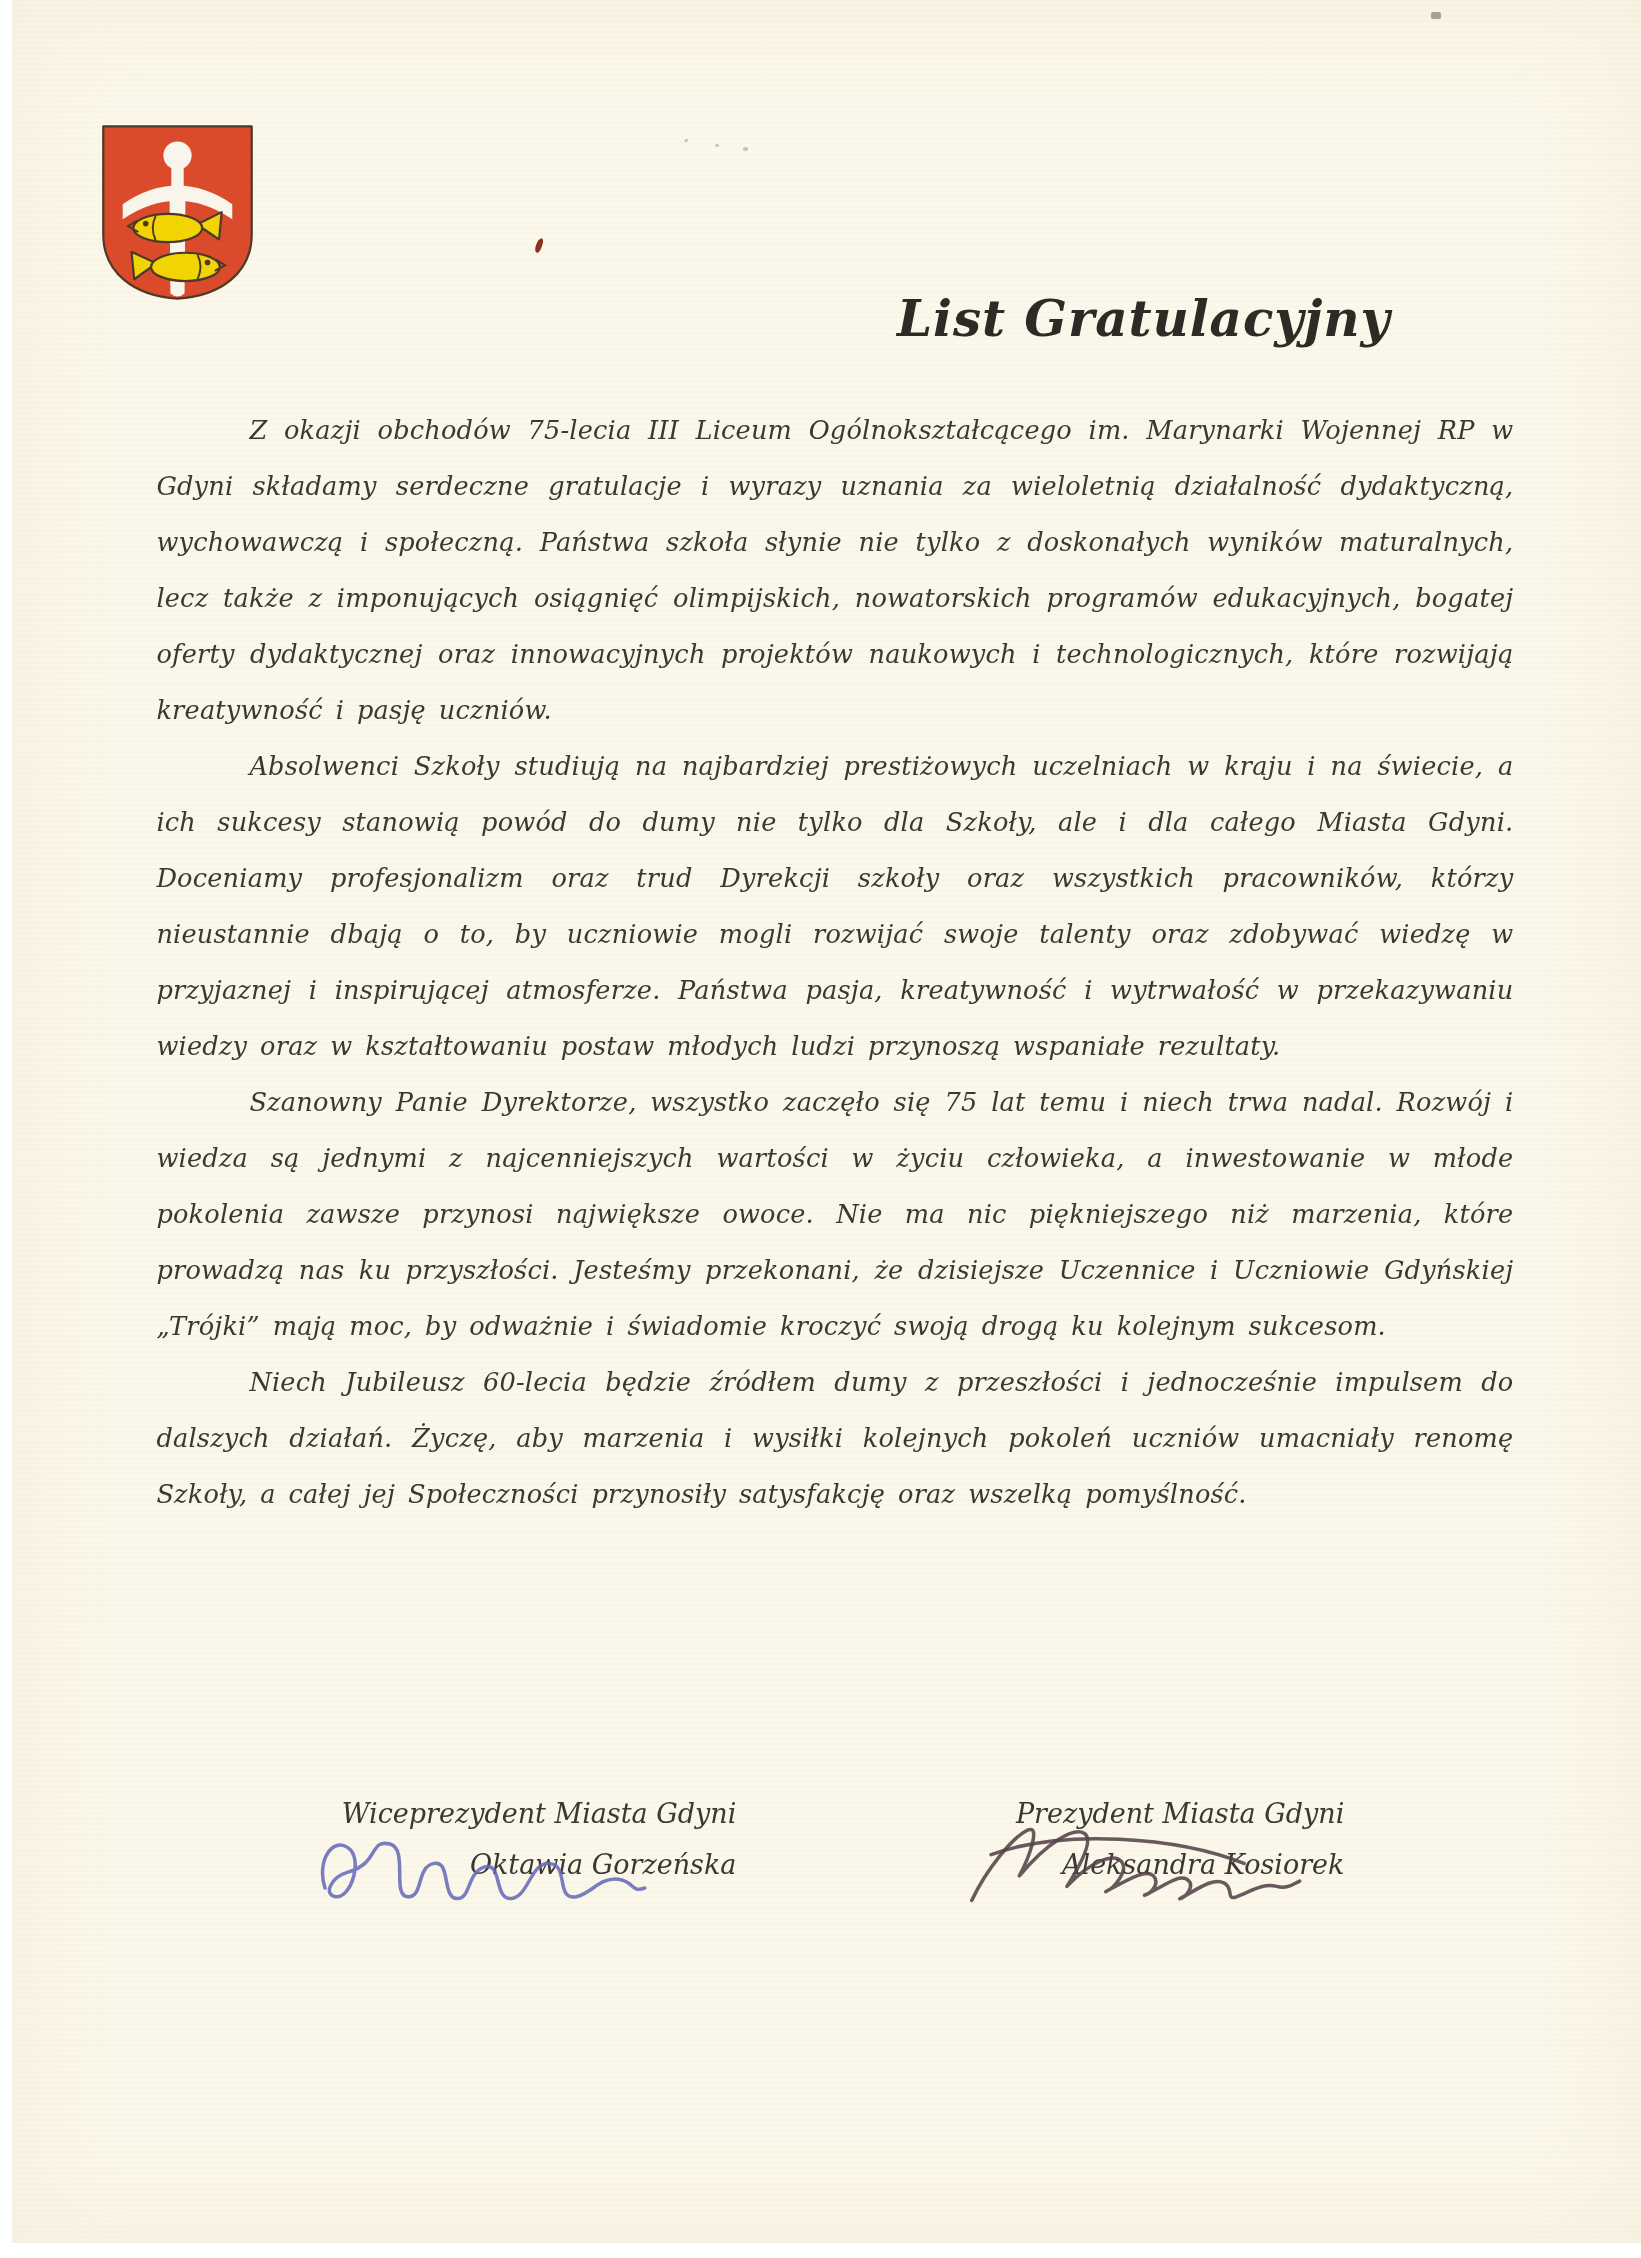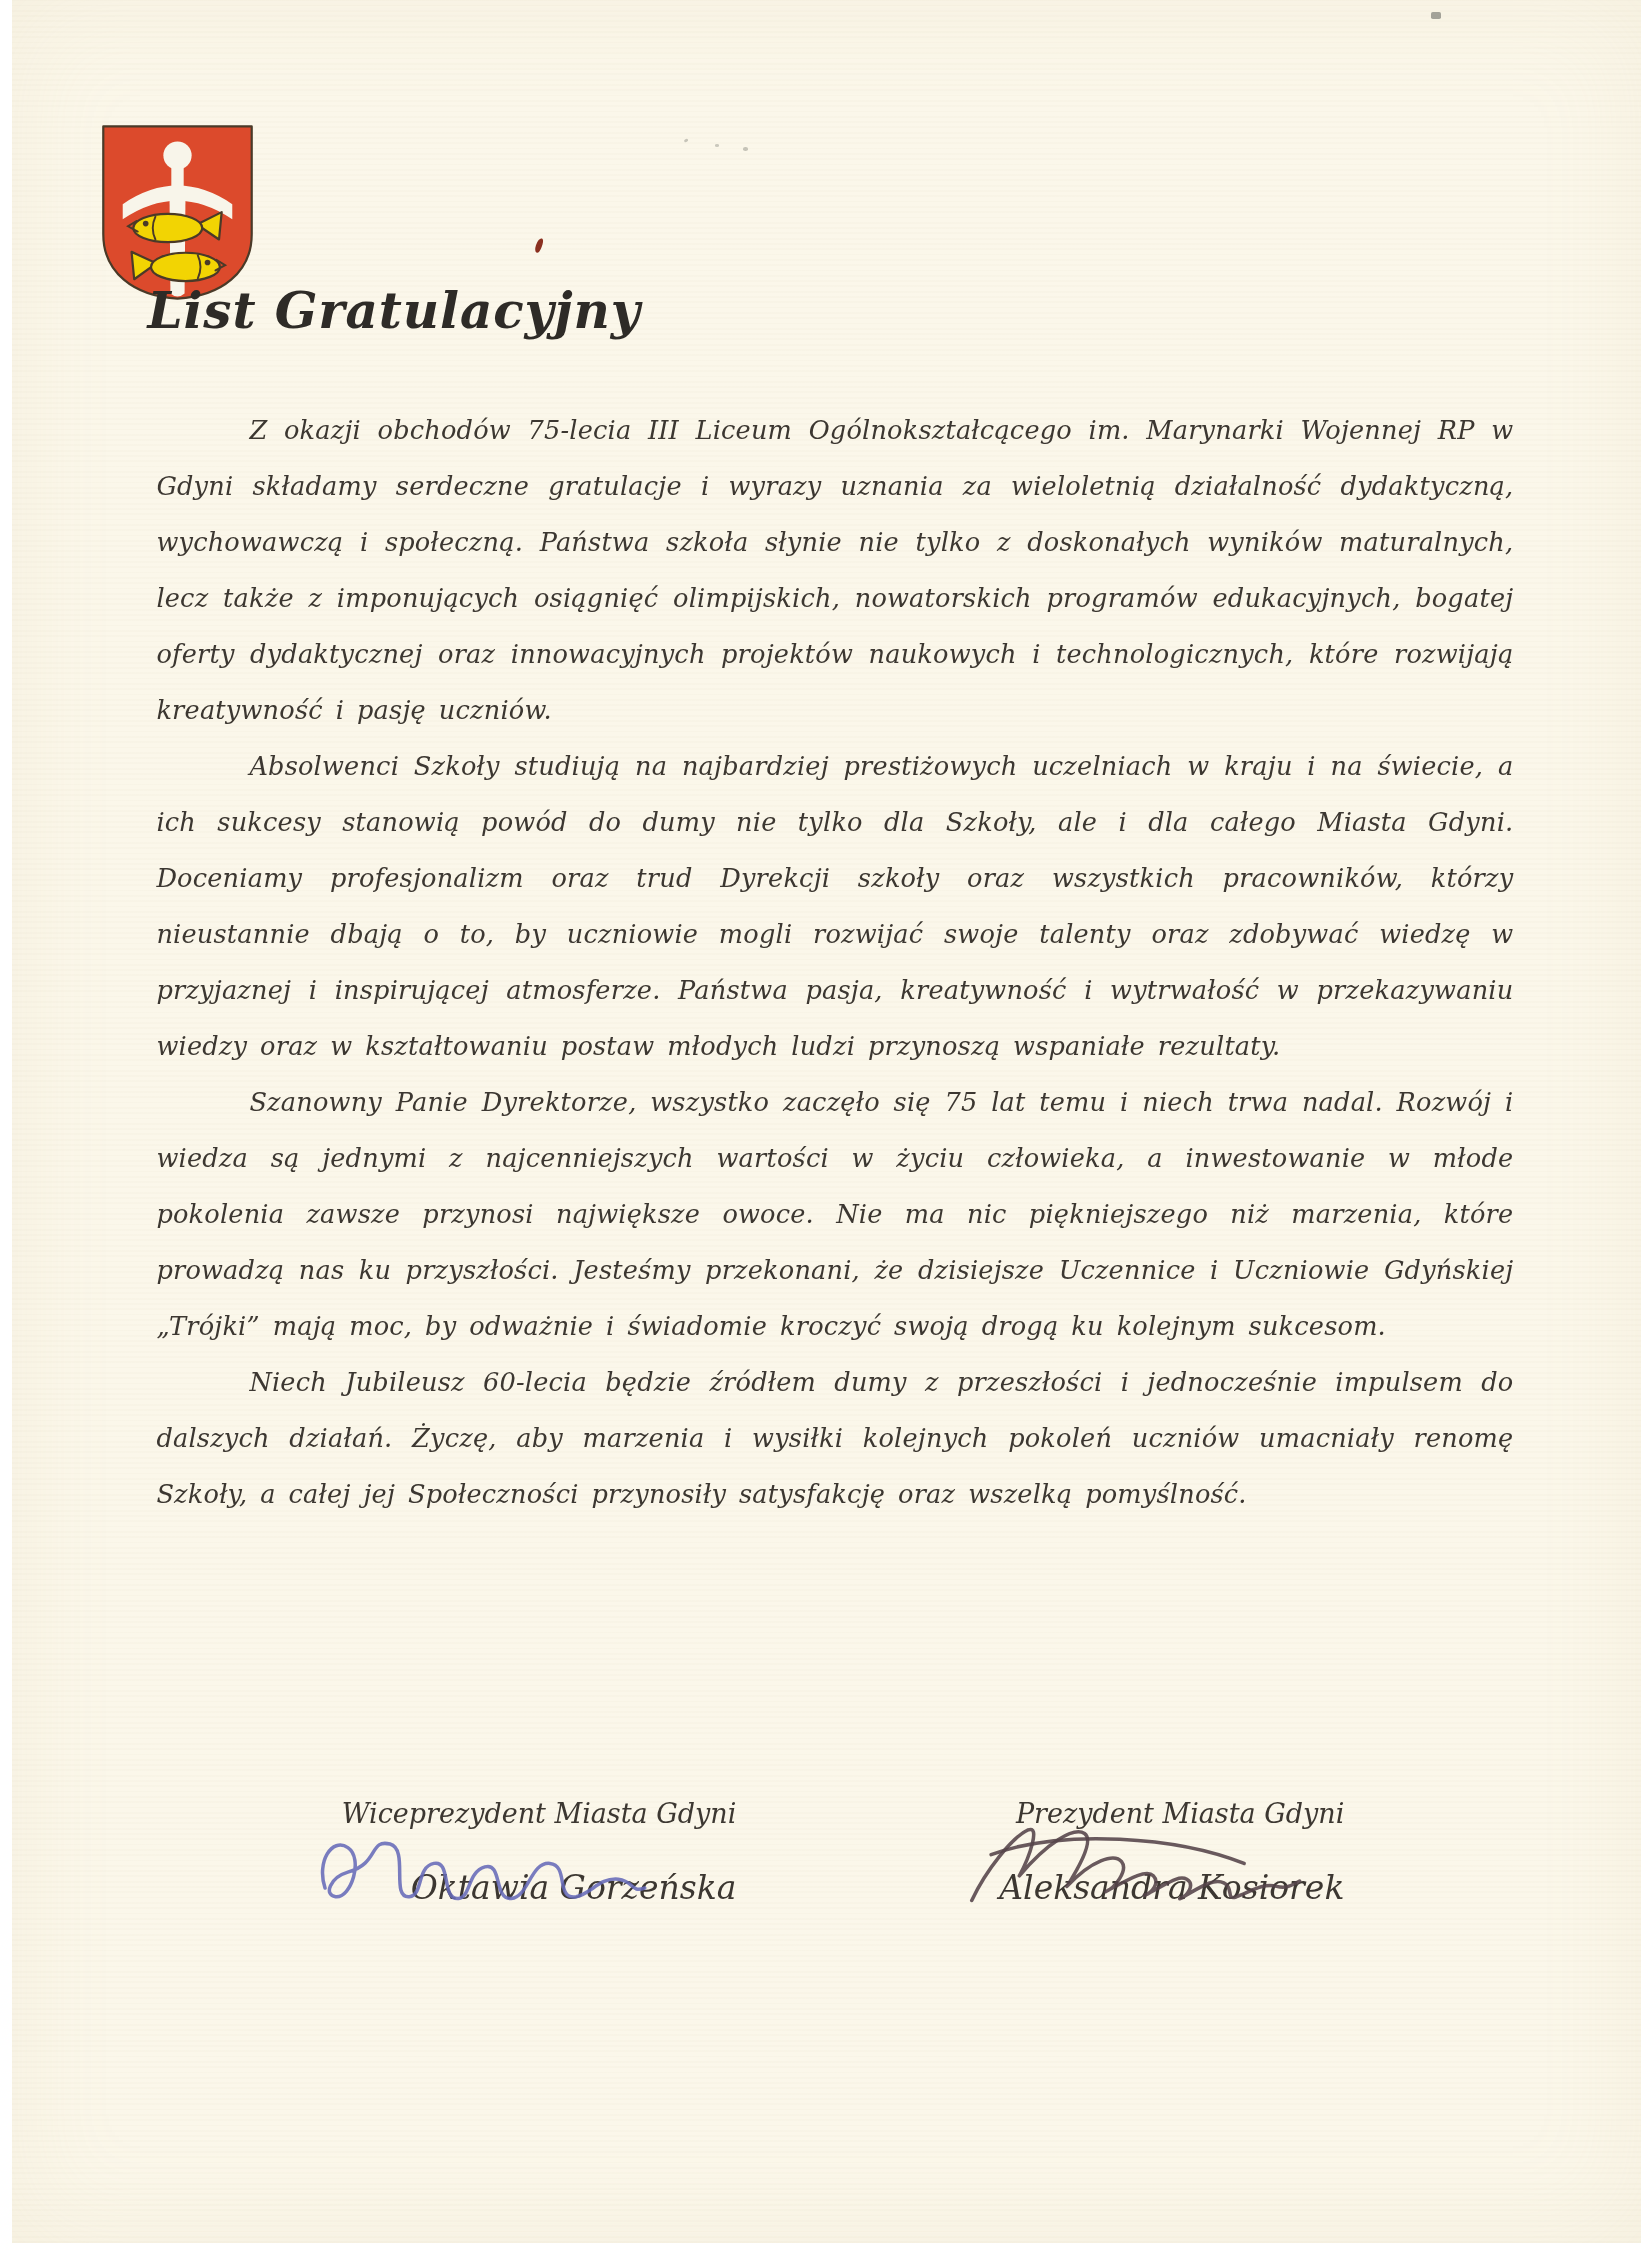--- a/index.html
+++ b/index.html
@@ -34,22 +34,22 @@
     width: 161px;
     height: 182px;
   }
   .crest .outline-stroke { stroke: #4a3a28; stroke-width: 2.5; stroke-linejoin: round; }
   .crest .thin-stroke   { stroke: #4a3a28; stroke-width: 2.2; fill: none; stroke-linecap: round; }
   .title {
     position: absolute;
     top: 281px;
     left: 135px;
     width: 1235px;
-    margin: 0;
-    text-align: left;
+    margin: 8px;
+    text-align: right;
     font-style: italic;
     font-weight: bold;
     font-size: 50px;
     letter-spacing: 0.9px;
     color: #2e2b27;
   }
   .body-text {
     position: absolute;
     top: 402px;
     left: 144px;
@@ -66,21 +66,21 @@
     margin: 0;
     text-indent: 93px;
   }
   .sig {
     position: absolute;
     text-align: right;
     font-style: italic;
     color: #3c3731;
   }
   .sig .role { font-size: 27px; }
-  .sig .name { font-size: 33px; margin-top: 39px; }
+  .sig .name { font-size: 27px; margin-top: 20px; }
   .sig-left  { left: 212px;  top: 1798px; width: 512px; }
   .sig-right { left: 882px; top: 1798px; width: 450px; }
   .ink {
     position: absolute;
     pointer-events: none;
   }
   .ink path { fill: none; stroke-width: 4; stroke-linecap: round; stroke-linejoin: round; opacity: 0.88; }
   .ink-left  { left: 88px; top: 25px; width: 344px; height: 101px; }
   .ink-right { left: 46px;  top: 16px; width: 379px; height: 106px; }
   .dateline {

